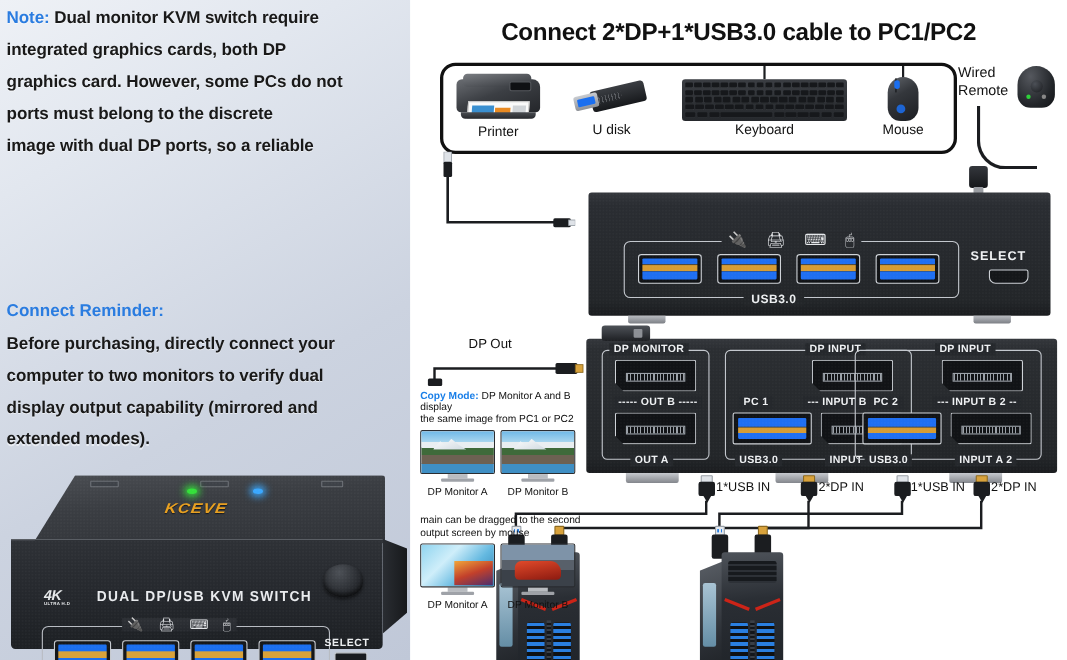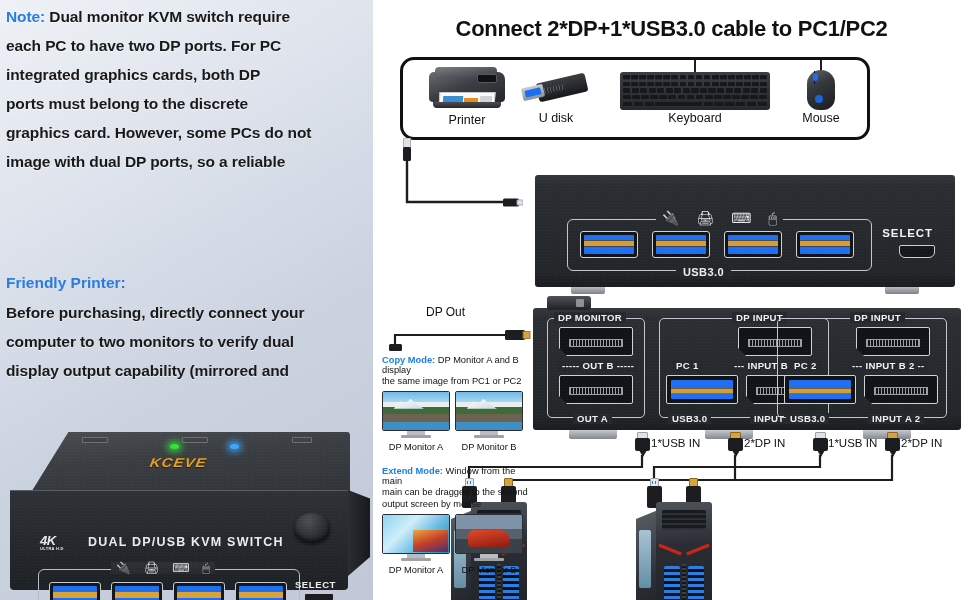--- a/index.html
+++ b/index.html
@@ -338,32 +338,32 @@
 </head>
 <body>
 
 <div id="left-panel">
 
   <div class="note-block">
     <div class="note-line">
       <span class="kw-blue">Note:</span>
       <span>Dual monitor KVM switch require</span>
     </div>
-    <div class="note-line">each PC to have two DP ports. For PC</div>
     <div class="note-line">integrated graphics cards, both DP</div>
+    <div class="note-line">graphics card. However, some PCs do not</div>
     <div class="note-line">ports must belong to the discrete</div>
-    <div class="note-line">graphics card. However, some PCs do not</div>
     <div class="note-line">image with dual DP ports, so a reliable</div>
   </div>
 
   <div class="fr-block">
-    <div class="fr-title">Friendly Printer:</div>
+    <div class="fr-title">Connect Reminder:</div>
     <div class="fr-line">Before purchasing, directly connect your</div>
     <div class="fr-line">computer to two monitors to verify dual</div>
     <div class="fr-line">display output capability (mirrored and</div>
+    <div class="fr-line">extended modes).</div>
   </div>
 
   <div id="kvm-photo">
     <div class="kvm-top">
       <div class="rear-slot" style="left:52px; width:26px;"></div>
       <div class="rear-slot" style="left:152px; width:26px;"></div>
       <div class="rear-slot" style="left:262px; width:20px;"></div>
       <div class="led green"></div>
       <div class="led blue"></div>
       <div class="brand-logo">KCEVE</div>
@@ -403,21 +403,21 @@
     </div>
   </div>
 </div>
 
 <div id="right-panel">
 
   <div id="headline">Connect 2*DP+1*USB3.0 cable to PC1/PC2</div>
 
   <div id="periph-box">
 
-    <div class="periph" style="left:16px; top:6px; width:96px;text-align:center;">
+    <div class="periph" style="left:2px; top:6px; width:96px;text-align:center;">
       <div class="printer">
         <div class="pr-body"></div>
           <div class="pr-top"></div>
           <div class="pr-screen"></div>
         <div class="pr-paper">
           <i style="left:3px;top:3px;width:20px;height:10px;background:#3a8fd0;"></i>
           <i style="left:24px;top:5px;width:14px;height:8px;background:#e98a22;"></i>
           <i style="left:40px;top:3px;width:12px;height:10px;background:#d0d4d8;"></i>
         </div>
         <div class="pr-tray"></div>
@@ -538,20 +538,33 @@
         <div class="ms-cord"></div>
           <div class="ms-body"></div>
         <div class="ms-split"></div>
           <div class="ms-wheel"></div>
           <div class="ms-logo"></div>
       </div>
       <div class="cap">Mouse</div>
     </div>
   </div>
 
+  <div id="wired-remote">
+    <div class="wr-label">
+      <div>Wired</div>
+      <div>Remote</div>
+    </div>
+    <div class="wr-head">
+      <div class="wr-btn"></div>
+      <div class="wr-dot"></div>
+      <div class="wr-dot2"></div>
+    </div>
+    <div class="wr-cable"></div>
+    <div class="wr-plug"></div>
+  </div>
 
   <svg id="printer-cable" viewBox="0 0 120 72">
     <path d="M4 4 L4 64 L104 64" stroke="#1b1d20" stroke-width="2.4" fill="none"></path>
     <rect x="0.5" y="0" width="7" height="10" fill="#dfe3e8" stroke="#9aa0a7" stroke-width="0.8"></rect>
     <rect x="0" y="9" width="8" height="14" fill="#1b1d20" rx="1.5"></rect>
     <rect x="100" y="60.5" width="16" height="8" fill="#1b1d20" rx="1.5"></rect>
     <rect x="114" y="62" width="6" height="5" fill="#dfe3e8" stroke="#9aa0a7" stroke-width="0.8"></rect>
   </svg>
 
   <div id="kvm-front-unit">
@@ -734,24 +747,20 @@
               <div class="pic-lake"></div>
             </div>
           <div class="mon-stand"></div>
             <div class="mon-base"></div>
           <div class="mon-cap">DP Monitor B</div>
         </div>
       </div>
     </div>
 
     <div style="position:absolute; left:2px; top:161px; width:150px;">
-      <div class="mode-head">
-        <span>Extend Mode:</span>
-        <b>Window from the main</b>
-      </div>
       <div class="mode-text">main can be dragged to the second</div>
       <div class="mode-text">output screen by mouse</div>
       <div class="mon-pair">
         <div class="monitor">
           <div class="mon-screen">
               <div class="pic-ice"></div>
             </div>
           <div class="mon-stand"></div>
             <div class="mon-base"></div>
           <div class="mon-cap">DP Monitor A</div>

